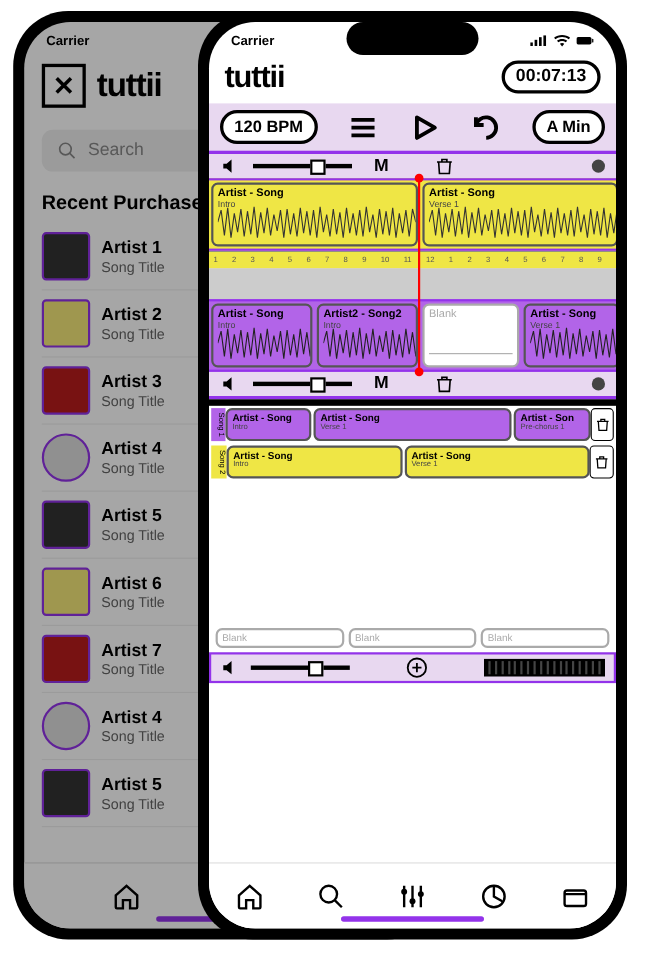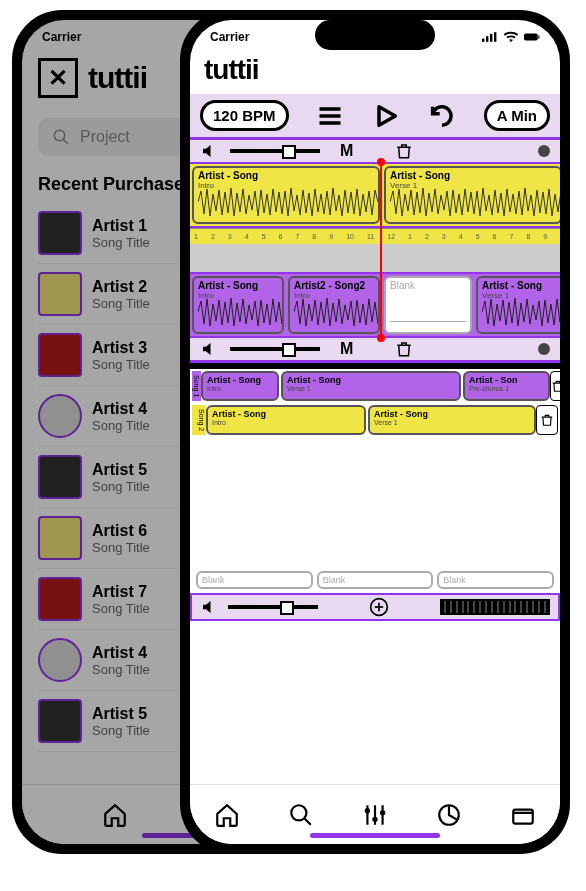--- a/index.html
+++ b/index.html
@@ -113,21 +113,21 @@
     </div>
     <div class="back-header">
       <div class="close-box">✕</div>
       <div class="logo-back">tuttii</div>
     </div>
     <div class="search-bar">
       <svg width="18" height="18" viewBox="0 0 24 24">
           <circle cx="10" cy="10" r="7" stroke="#888" stroke-width="2" fill="none"></circle>
           <line x1="15" y1="15" x2="21" y2="21" stroke="#888" stroke-width="2"></line>
         </svg>
-      <span>Project</span>
+      <span>Search</span>
     </div>
     <div class="section-title">Recent Purchases</div>
     <div class="song-list">
       <div class="song-row">
           <div class="song-art alt4"></div>
           <div class="song-info">
             <div class="song-artist">Artist 1</div>
             <div class="song-title">Song Title</div>
           </div>
         </div>
@@ -218,20 +218,21 @@
           </svg>
         <svg viewBox="0 0 28 14">
             <rect x="0" y="1" width="24" height="12" rx="3" fill="#000"></rect>
             <rect x="25" y="4" width="2" height="6" rx="1" fill="#000"></rect>
           </svg>
       </div>
     </div>
 
     <div class="app-header">
       <div class="logo-front">tuttii</div>
+      <div class="time-pill">00:07:13</div>
     </div>
 
     <div class="transport">
       <div class="pill-btn">120 BPM</div>
       <svg viewBox="0 0 24 24">
           <line x1="3" y1="6" x2="21" y2="6" stroke="#000" stroke-width="3"></line>
           <line x1="3" y1="12" x2="21" y2="12" stroke="#000" stroke-width="3"></line>
           <line x1="3" y1="18" x2="21" y2="18" stroke="#000" stroke-width="3"></line>
         </svg>
       <svg viewBox="0 0 24 24">
@@ -340,21 +341,21 @@
     </div>
 
     <div class="sep"></div>
 
     <div class="arrangement">
       <div class="arr-row">
         <div class="arr-label purple">Song 1</div>
         <div class="arr-clips">
           <div class="arr-clip purple" style="width:78px"><span>Artist - Song</span><div class="arr-sub">Intro</div></div>
           <div class="arr-clip purple" style="width:180px"><span>Artist - Song</span><div class="arr-sub">Verse 1</div></div>
-          <div class="arr-clip purple" style="width:87px"><span>Artist - Son</span><div class="arr-sub">Pre-chorus 1</div></div>
+          <div class="arr-clip purple" style="width:70px"><span>Artist - Son</span><div class="arr-sub">Pre-chorus 1</div></div>
         </div>
         <div class="arr-del">
           <svg width="14" height="14" viewBox="0 0 24 24">
               <path d="M5 7h14l-1 14H6zM9 4h6v3H9zM3 7h18" fill="none" stroke="#000" stroke-width="2"></path>
             </svg>
         </div>
       </div>
       <div class="arr-row">
         <div class="arr-label">Song 2</div>
         <div class="arr-clips">

